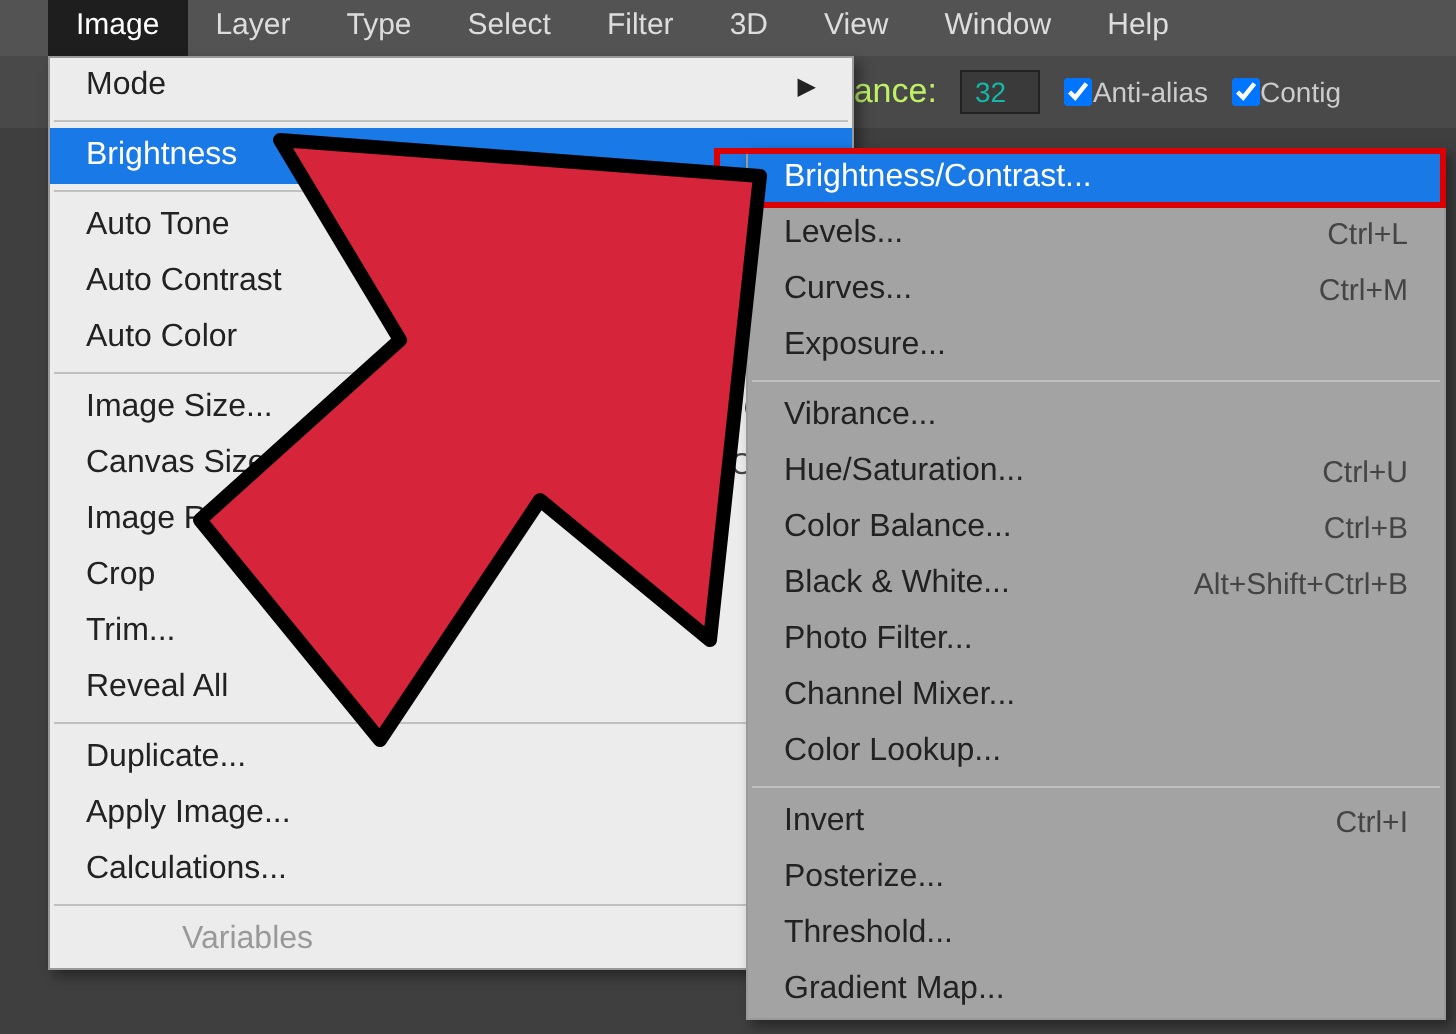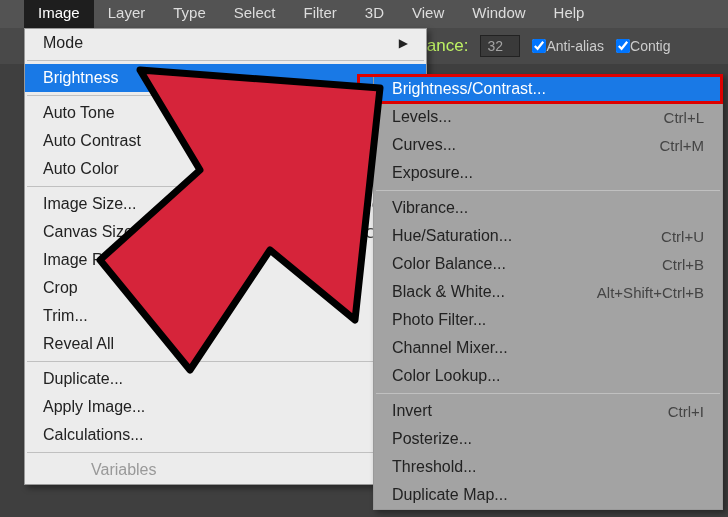--- a/index.html
+++ b/index.html
@@ -4,21 +4,21 @@
   <style>
     * { margin: 0; padding: 0; box-sizing: border-box; font-family: "Segoe UI", Tahoma, sans-serif; }
     body { width: 728px; height: 517px; background: #3f3f3f; overflow: hidden; position: relative; }
     
     .menubar { display: flex; background: #535353; height: 28px; padding-left: 24px; position: relative; z-index: 1; }
     .menubar-item { color: #ddd; padding: 4px 14px; font-size: 15px; cursor: default; }
     .menubar-item.active { background: #1e1e1e; color: #fff; }
     
     .toolbar { display: flex; align-items: center; background: #494949; height: 36px; padding-left: 390px; gap: 12px; }
     .tool-label { color: #bef264; font-size: 17px; }
-    .tool-input { width: 40px; height: 22px; background: #3a3a3a; color: #a3a3a3; border: 1px solid #222; padding: 0 6px; font-size: 14px; }
+    .tool-input { width: 40px; height: 22px; background: #3a3a3a; color: #14b8a6; border: 1px solid #222; padding: 0 6px; font-size: 14px; }
     .tool-check { display: flex; align-items: center; gap: 0; color: #ccc; font-size: 14px; }
     .tool-check input { width: 14px; height: 14px; }
     
     .dropdown1 { position: absolute; top: 28px; left: 24px; width: 403px; background: #ececec; border: 1px solid #999; box-shadow: 3px 3px 6px rgba(0,0,0,0.4); z-index: 5; }
     .dropdown2 { position: absolute; top: 74px; left: 373px; width: 350px; background: #a3a3a3; border: 1px solid #999; box-shadow: 3px 3px 6px rgba(0,0,0,0.4); z-index: 5; }
     
     .menu-item { display: flex; justify-content: space-between; align-items: center; padding: 5px 18px; font-size: 16px; color: #222; cursor: default; }
     .menu-item.highlighted { background: #1979e6; color: #fff; }
     .menu-item.disabled { color: #999; margin-left: 48px; }
     .menu-item .chevron { font-size: 12px; }
@@ -163,21 +163,21 @@
       <span>Invert</span>
       <span class="shortcut">Ctrl+I</span>
     </div>
     <div class="menu-item">
       <span>Posterize...</span>
     </div>
     <div class="menu-item">
       <span>Threshold...</span>
     </div>
     <div class="menu-item">
-      <span>Duplicate Map...</span>
+      <span>Gradient Map...</span>
     </div>
   </div>
 
 <div class="red-highlight"></div>
 
 <svg class="arrow" width="340" height="340" viewBox="0 0 340 340">
   <path d="M 310 28 L 70 10 L 130 110 L 30 200 L 120 310 L 200 190 L 285 260 Z" fill="#d6243a" stroke="#000" stroke-width="7" stroke-linejoin="round"></path>
 </svg>
 
 </body></html>

